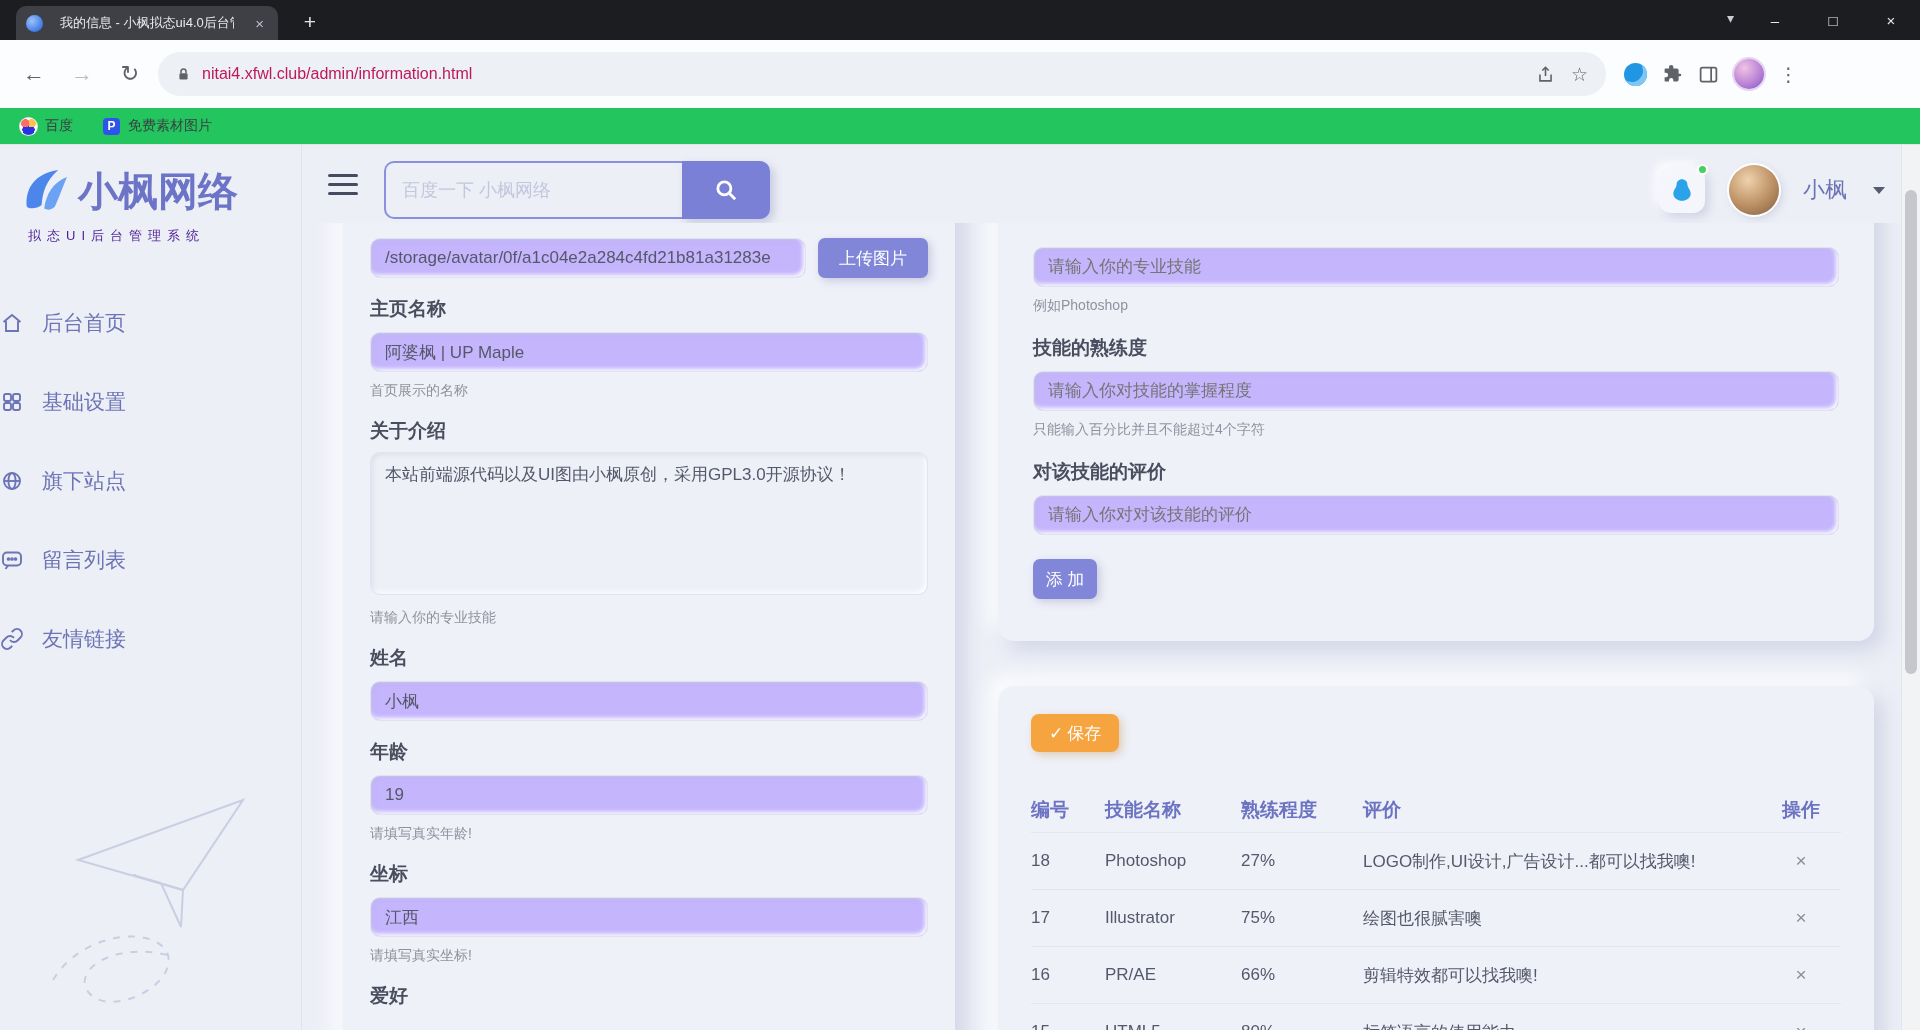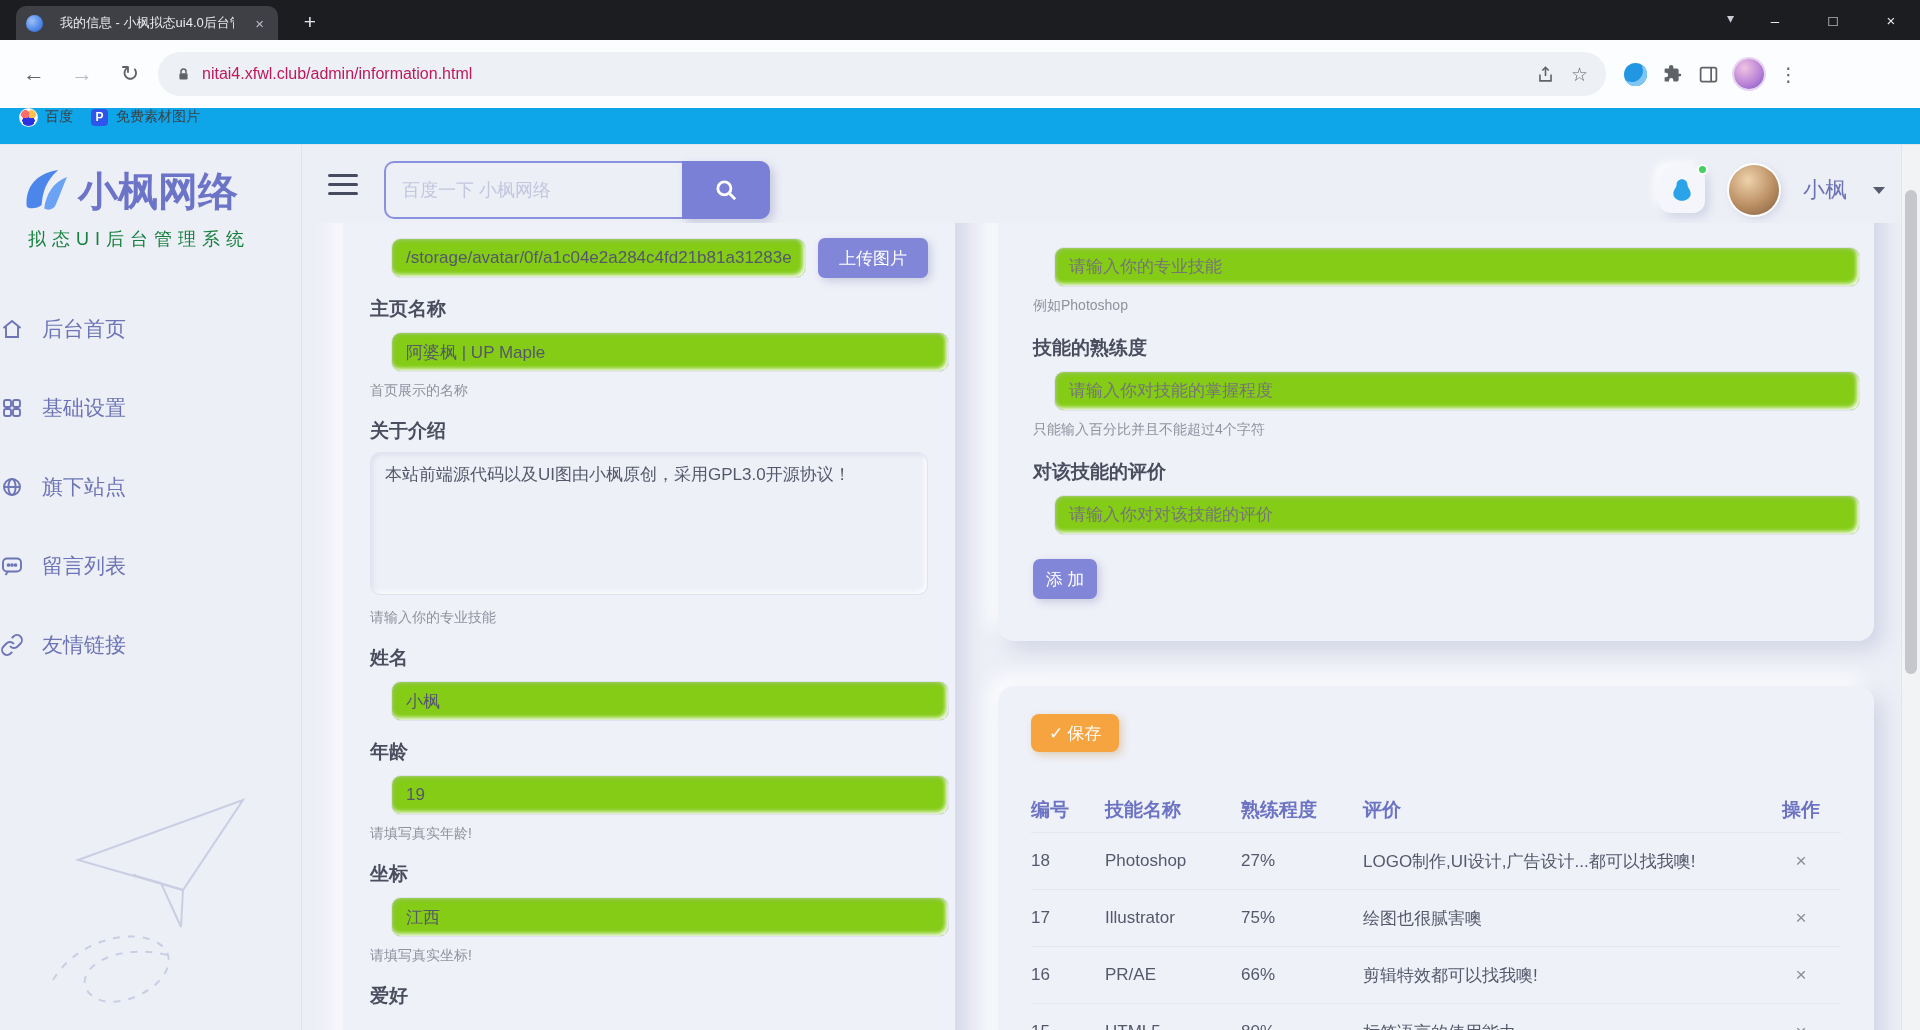--- a/index.html
+++ b/index.html
@@ -33,39 +33,39 @@
   .pill-icons { display:flex; align-items:center; gap:16px; }
   .ext-icons { display:flex; align-items:center; gap:15px; margin-left:10px; }
   .blue-ext { width:23px; height:23px; border-radius:50%; background:#2196e3;
               box-shadow:inset -4px -4px 0 #7fc6f2; }
   .profile-avatar { width:30px; height:30px; border-radius:50%;
                     background:radial-gradient(circle at 35% 30%, #f0c3e2, #b77fd6 60%, #6f59c0);
                     box-shadow:0 0 0 2px #e7d4f2; }
   .dots { color:#5f6368; font-size:19px; }
 
   
-  .bookmarks { position:absolute; top:108px; left:0; right:0; height:37px; background:#0ea5e9;
-               border-bottom:1px solid #e2e4e9; display:flex; align-items:flex-start; gap:18px; padding:0 20px; }
+  .bookmarks { position:absolute; top:108px; left:0; right:0; height:37px; background:#22c55e;
+               border-bottom:1px solid #e2e4e9; display:flex; align-items:center; gap:30px; padding:0 20px; }
   .bm { display:flex; align-items:center; gap:8px; font-size:14px; color:#3c4043; }
   .paw { width:17px; height:17px; border-radius:50%;
          background:radial-gradient(circle at 30% 30%, #ff6b6b 25%, transparent 26%),
                     radial-gradient(circle at 70% 30%, #ffc34d 25%, transparent 26%),
                     radial-gradient(circle at 50% 68%, #2932e1 42%, transparent 43%), #fff;
          box-shadow:0 0 0 1px #e4e6ea; }
   .pbadge { width:17px; height:17px; border-radius:4px; background:#2f54eb; color:#fff; font-size:12px;
             font-weight:bold; display:flex; align-items:center; justify-content:center; }
 
   
   .page { position:absolute; top:145px; left:0; right:19px; bottom:0; background:#edeff7; overflow:hidden; }
 
   
   .sidebar { position:absolute; left:0; top:0; bottom:0; width:302px; border-right:1px solid #e0e3ee; }
   .logo { display:flex; align-items:center; gap:4px; margin:18px 0 0 18px; }
   .logo-text { font-size:40px; font-weight:bold; color:#6c74c8; }
-  .subtitle { margin:8px 0 0 28px; color:#15803d; font-size:18px; letter-spacing:6px; white-space:nowrap; }
+  .subtitle { margin:8px 0 0 28px; color:#4c1d95; font-size:13px; letter-spacing:6px; white-space:nowrap; }
   .menu { margin-top:50px; display:flex; flex-direction:column; gap:23px; }
   .menu-item { display:flex; align-items:center; gap:18px; height:56px; 
                color:#6d74b5; font-size:21px; width:253px; border-radius:0 28px 28px 0; }
   .menu-item.active { background:#e2e5f1;
       box-shadow:inset 2px 2px 6px rgba(173,179,205,.38), 5px 5px 12px rgba(173,179,205,.30); }
   .menu-item svg { flex:0 0 24px; }
   .plane { position:absolute; left:28px; top:600px; }
 
   
   .topbar { position:absolute; left:302px; top:0; right:0; height:78px; display:flex;
@@ -95,23 +95,23 @@
 
   
   .clip { position:absolute; left:302px; right:0; top:78px; bottom:0; overflow:hidden; }
   .card { background:#eff1f9; border-radius:16px;
           box-shadow:9px 9px 20px rgba(171,177,204,.42), -9px -9px 20px rgba(255,255,255,.95); }
 
   .card-profile { position:absolute; left:41px; top:-55px; width:612px; height:1400px; padding:70px 27px 30px; }
   .avatar-row { display:flex; gap:12px; }
   .f-label { font-size:19px; font-weight:bold; color:#4a4d5e; margin-top:18px; height:24px; }
   .f-input { margin-top:12px; width:100%; height:40px; border:1px solid #e0e3ef; border-radius:10px;
-             background:#84cc16; padding:0 14px; font-size:17px; color:#55586a; outline:none;
+             background:#c4b5fd; padding:0 14px; font-size:17px; color:#55586a; outline:none;
              font-family:inherit;
-             box-shadow:inset 2px 2px 4px rgba(176,182,205,.28), inset -2px -2px 4px #fff;margin-left:21px; }
+             box-shadow:inset 2px 2px 4px rgba(176,182,205,.28), inset -2px -2px 4px #fff; }
   .f-help { margin-top:10px; font-size:14px; color:#8f929e; }
   .f-textarea { margin-top:10px; width:100%; height:143px; border:1px solid #e0e3ef; border-radius:10px;
                 background:#eef0f8; padding:10px 14px; font-size:17px; color:#55586a; outline:none;
                 resize:none; font-family:inherit;
                 box-shadow:inset 2px 2px 4px rgba(176,182,205,.28), inset -2px -2px 4px #fff; }
   .avatar-input { flex:1; min-width:0; margin-top:0; }
   .btn-purple { height:40px; background:#8186d8; color:#fff; border:none; border-radius:7px;
                 font-size:17px; font-family:inherit; box-shadow:3px 3px 8px rgba(150,156,190,.45); }
   .upload { flex:0 0 110px; }
 

